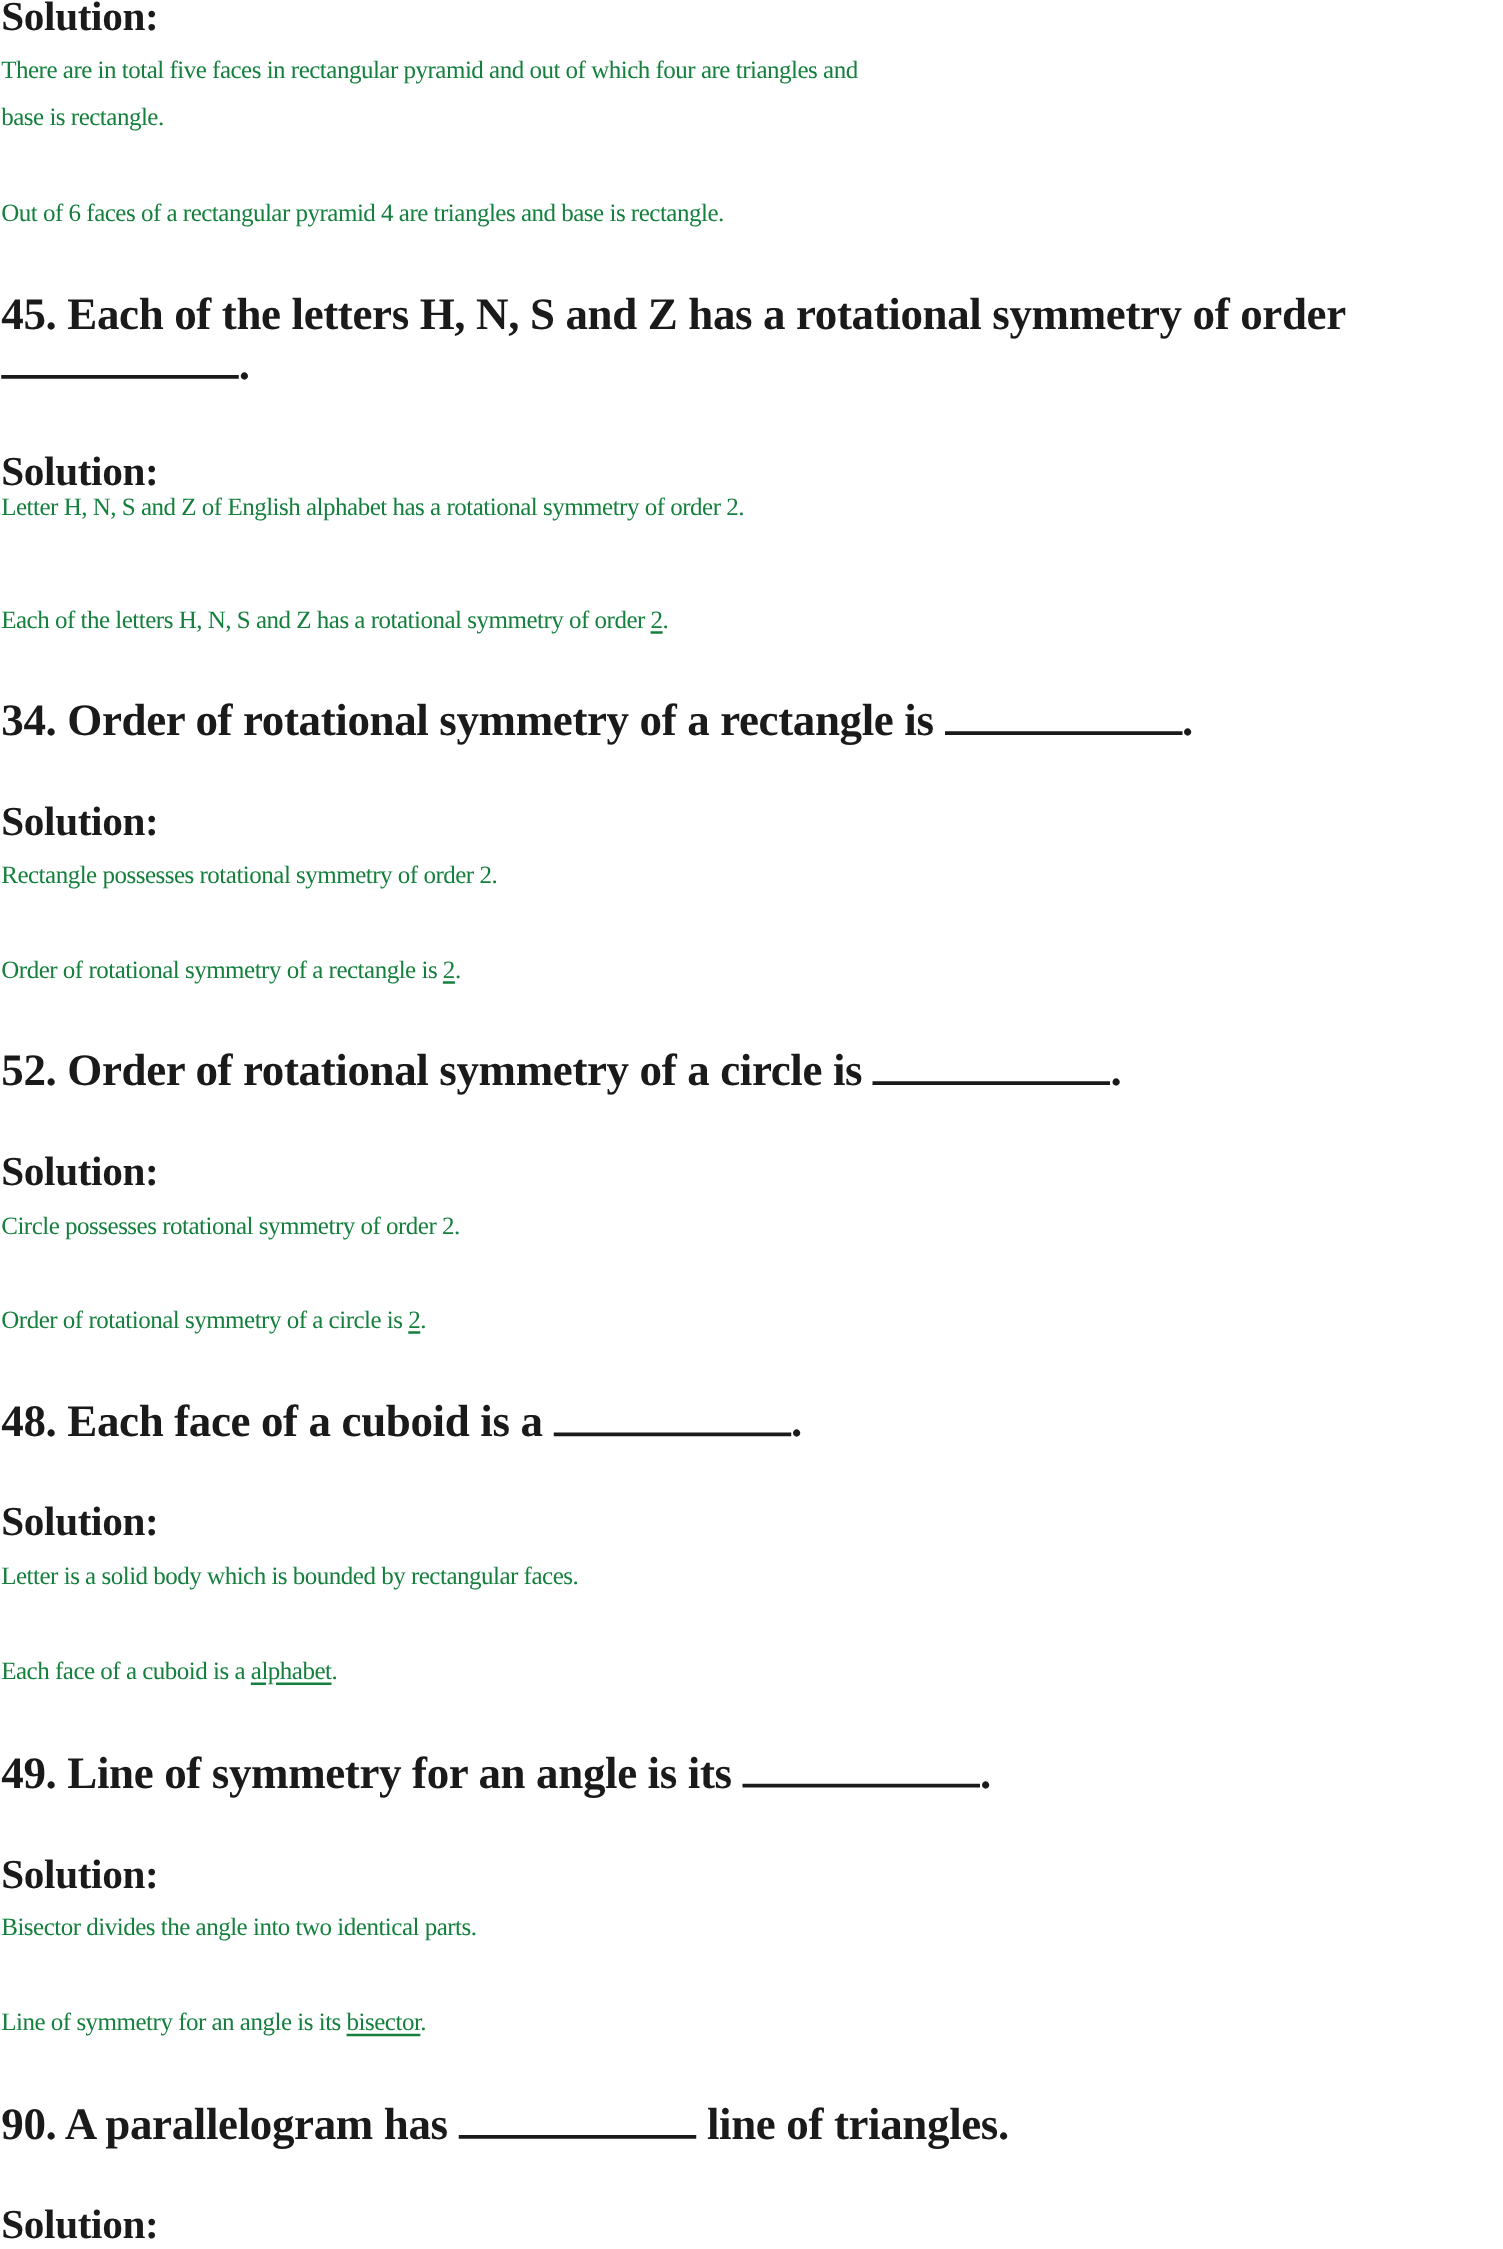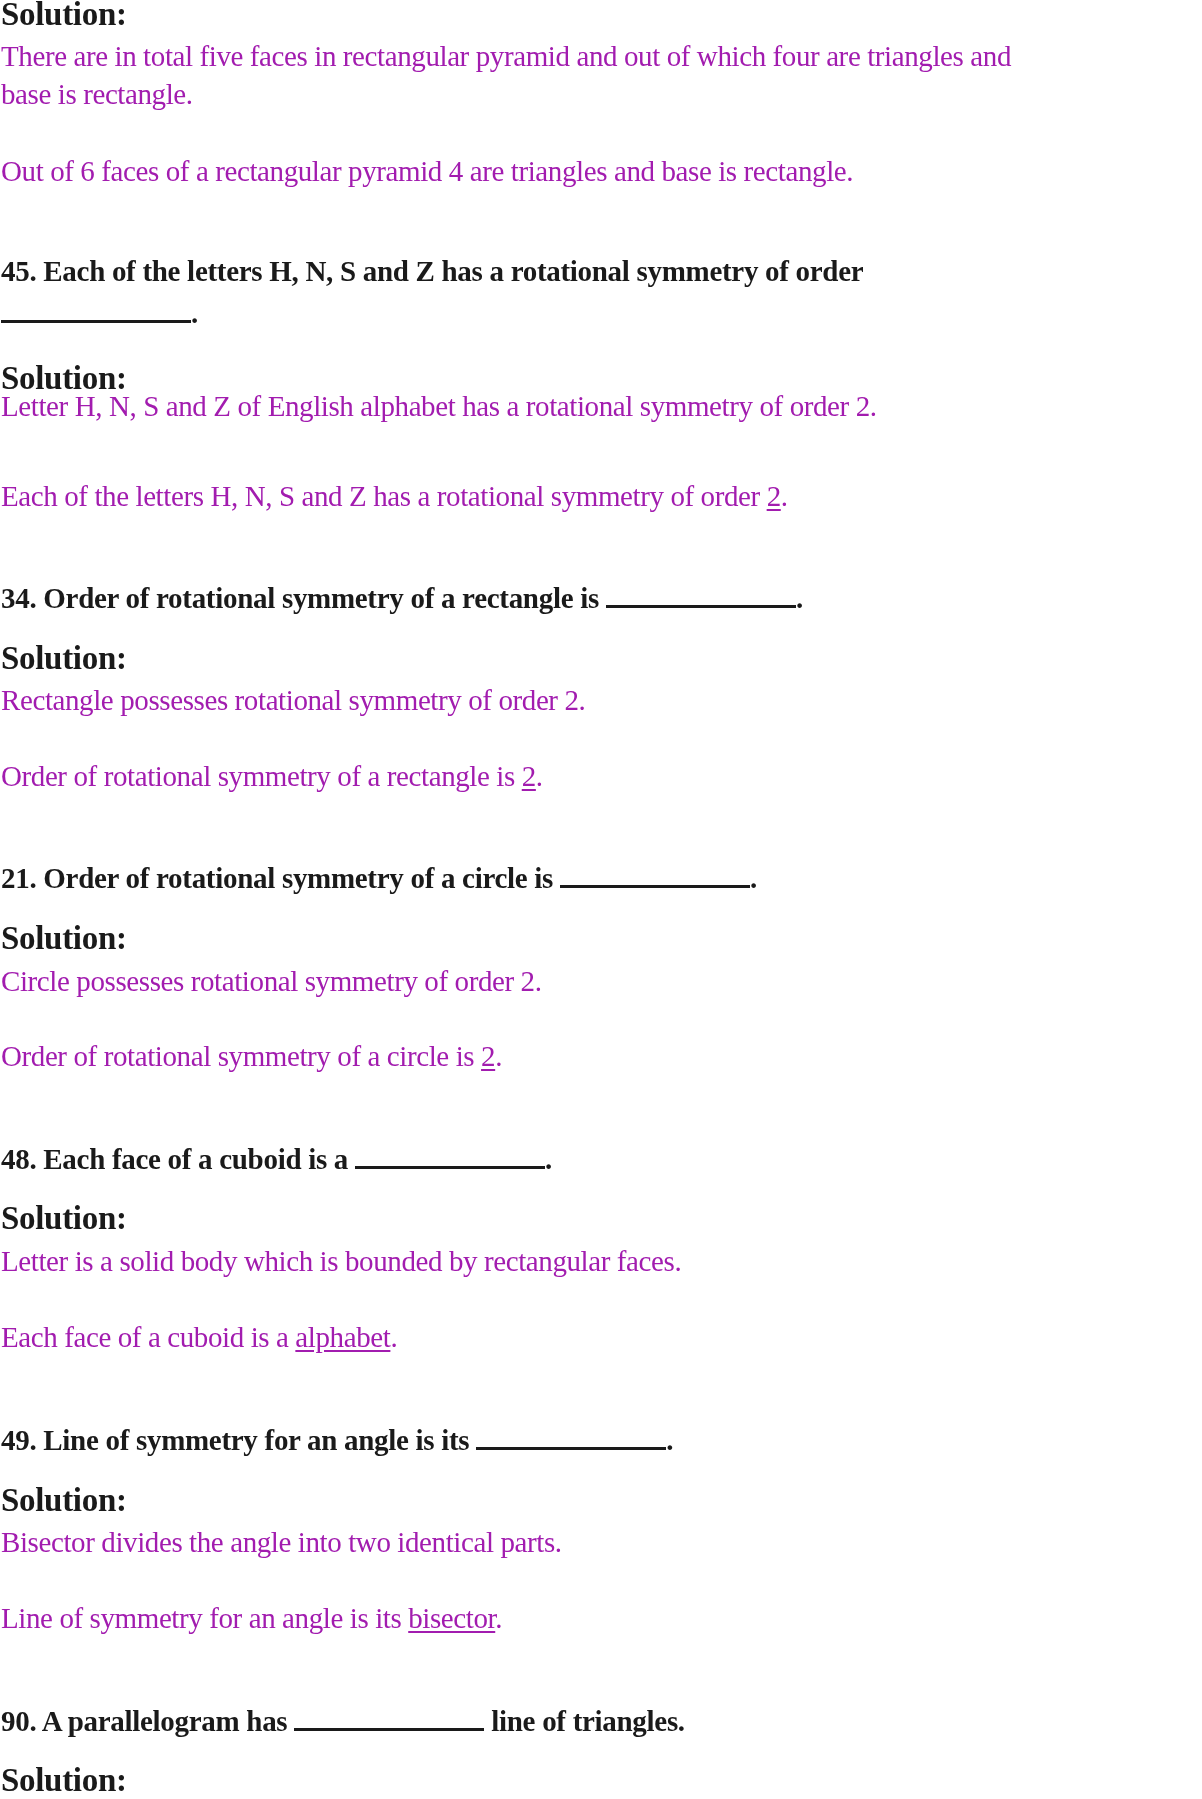--- a/index.html
+++ b/index.html
@@ -1,21 +1,21 @@
 <!DOCTYPE html>
 <html><head>
 <meta charset="utf-8">
 <style>
   html, body { margin: 0; padding: 0; background: #ffffff; }
   body { width: 1202px; height: 1799px; overflow: hidden; position: relative;
          font-family: "Liberation Serif", "DejaVu Serif", serif; color: #1a1a1a; }
   .blk { position: absolute; left: 1px; white-space: nowrap; }
   .sol { font-weight: bold; font-size: 33px; line-height: 36px; letter-spacing: -0.3px; }
-  .txt { font-size: 29px; line-height: 36px; color: #a21caf; letter-spacing: -0.4px; text-align: right; }
-  .q { font-weight: bold; font-size: 29px; line-height: 42px; letter-spacing: -0.3px; margin-top: 20px; }
+  .txt { font-size: 20px; line-height: 36px; color: #15803d; letter-spacing: -0.4px; text-align: right; }
+  .q { font-weight: bold; font-size: 36px; line-height: 42px; letter-spacing: -0.3px; }
   .ans { text-decoration: underline; text-underline-offset: 3px; }
   .blank { display: inline-block; width: 190px; border-bottom: 3px solid #1a1a1a; height: 30px; vertical-align: baseline; }
 </style>
 </head>
 <body>
 
 <div class="blk sol" style="top:-4px">Solution:</div>
 <div class="blk txt" style="top:38px">There are in total five faces in rectangular pyramid and out of which four are triangles and</div>
 <div class="blk txt" style="top:76px">base is rectangle.</div>
 <div class="blk txt" style="top:153px">Out of 6 faces of a rectangular pyramid 4 are triangles and base is rectangle.</div>
@@ -38,21 +38,21 @@
   <span>Order of rotational symmetry of a rectangle is</span>
   <span class="blank"></span><span>.</span>
 </div>
 <div class="blk sol" style="top:640px">Solution:</div>
 <div class="blk txt" style="top:682px">Rectangle possesses rotational symmetry of order 2.</div>
 <div class="blk txt" style="top:758px">
   <span>Order of rotational symmetry of a rectangle is </span><span class="ans">2</span><span>.</span>
 </div>
 
 <div class="blk q" style="top:835px">
-  <span>21.</span>
+  <span>52.</span>
   <span>Order of rotational symmetry of a circle is</span>
   <span class="blank"></span><span>.</span>
 </div>
 <div class="blk sol" style="top:920px">Solution:</div>
 <div class="blk txt" style="top:963px">Circle possesses rotational symmetry of order 2.</div>
 <div class="blk txt" style="top:1038px">
   <span>Order of rotational symmetry of a circle is </span><span class="ans">2</span><span>.</span>
 </div>
 
 <div class="blk q" style="top:1116px">

